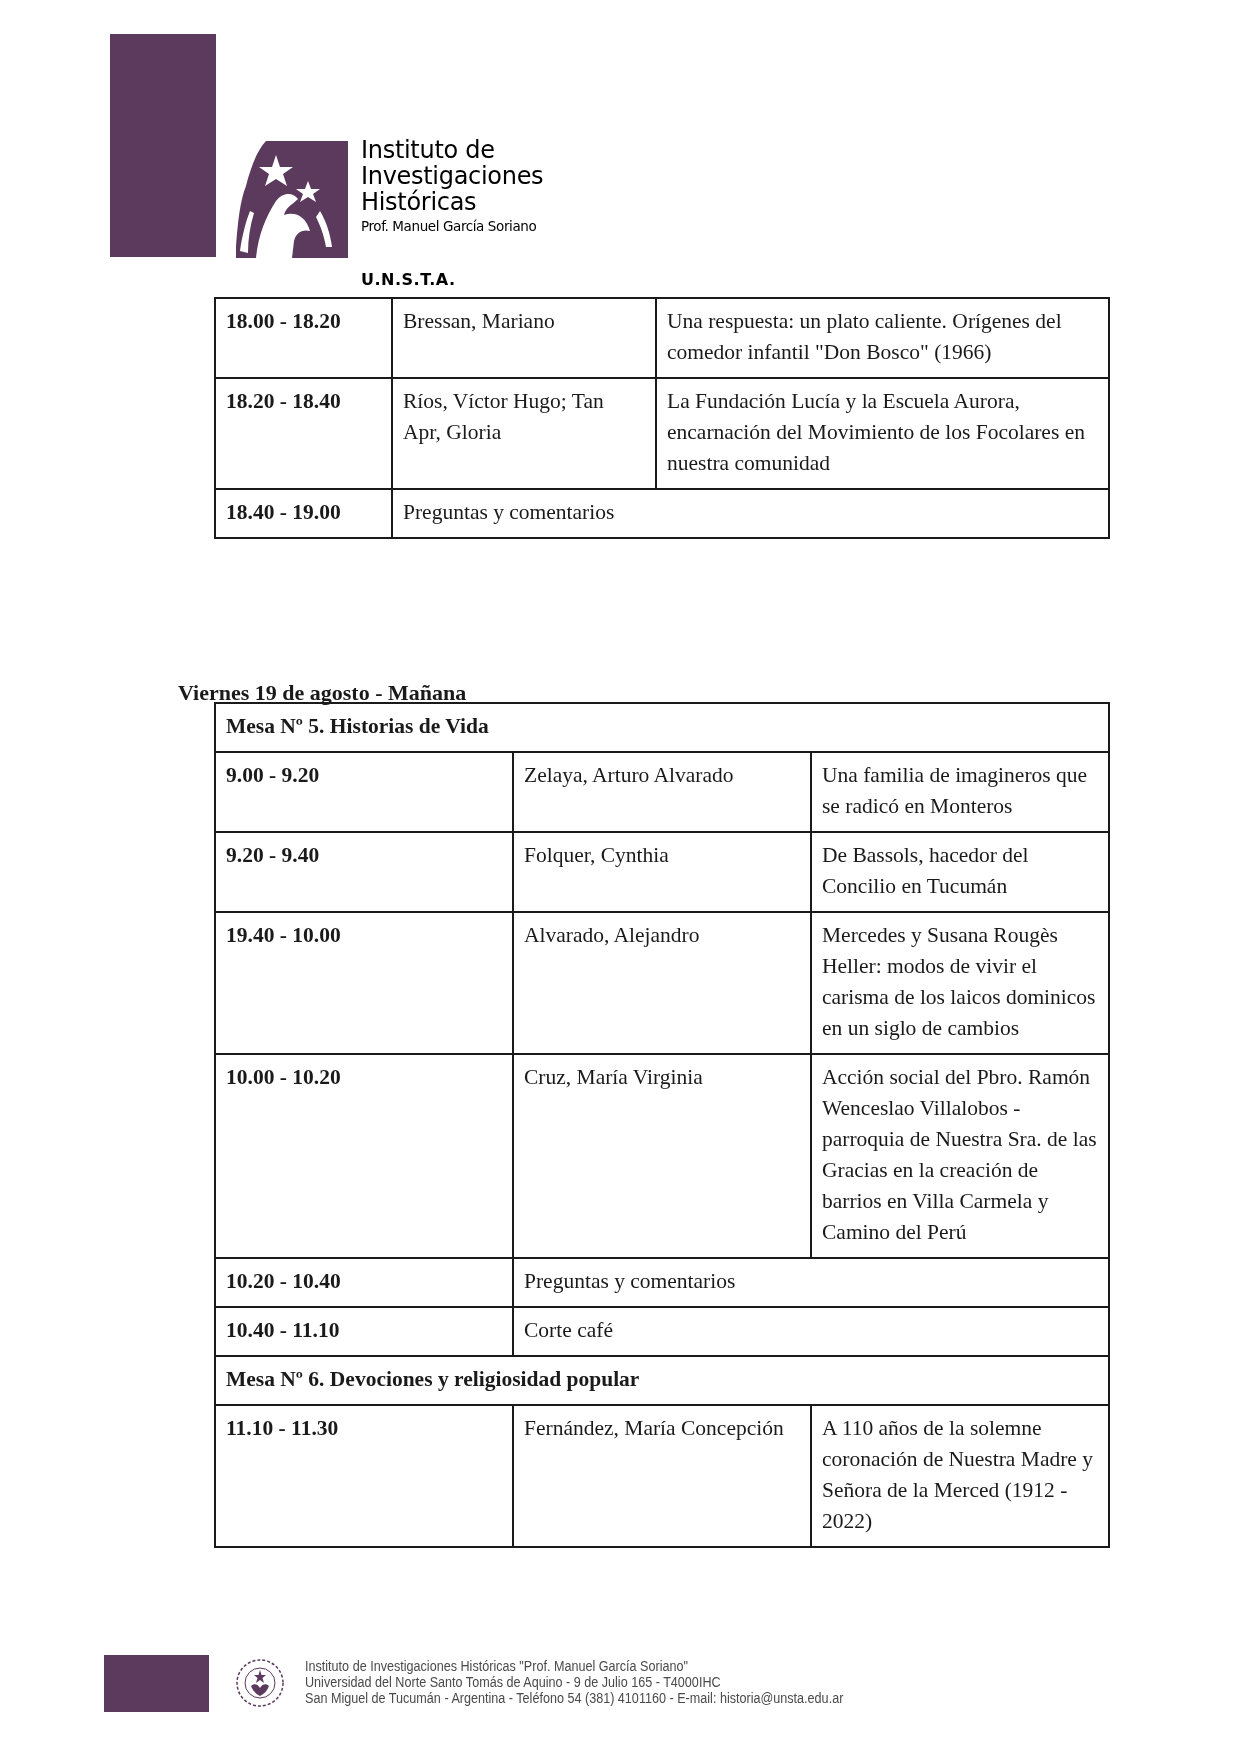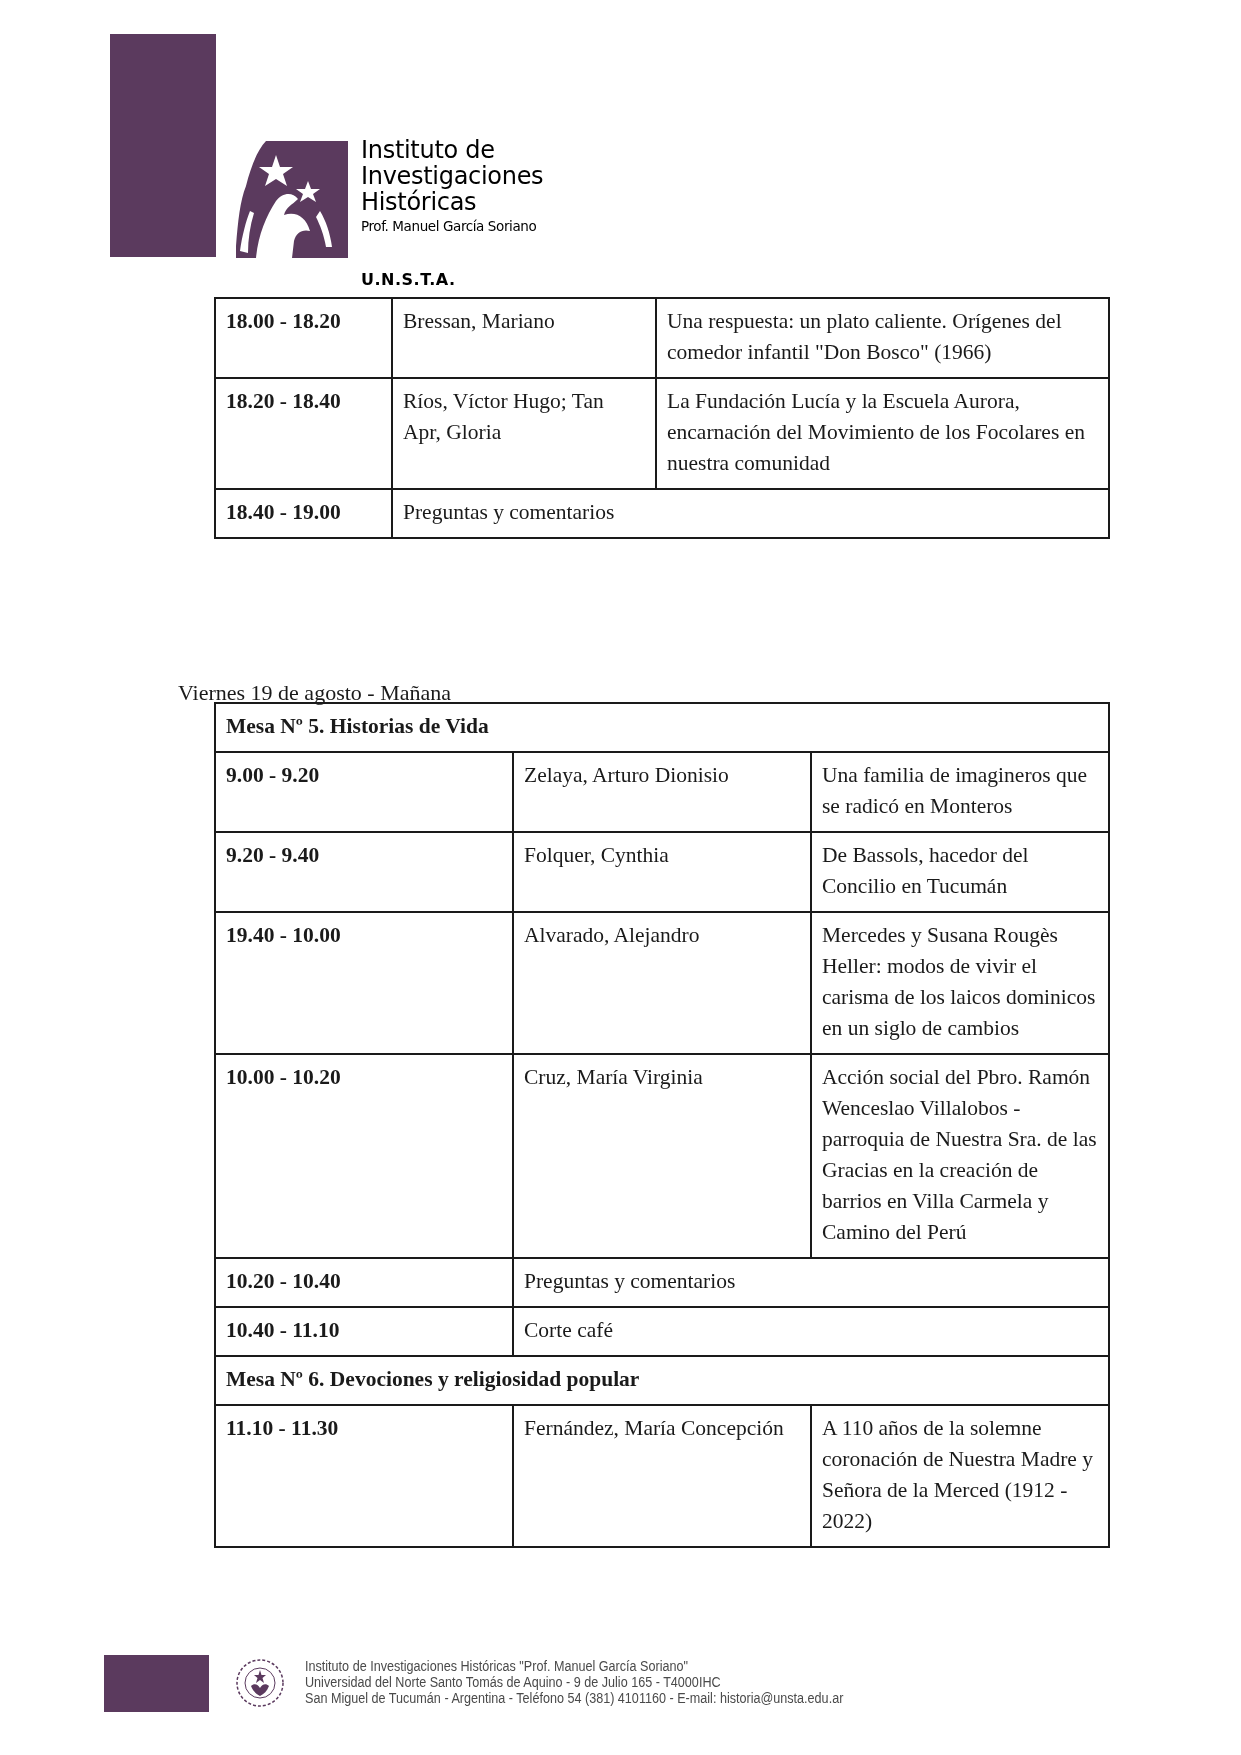--- a/index.html
+++ b/index.html
@@ -13,21 +13,21 @@
   #lt4 { top:218px; font-size:13.5px; letter-spacing:-0.4px; }
   #lt5 { top:238px; font-size:16px; font-weight:bold; letter-spacing:0.5px;margin-top:32px; }
 
   table.sched { position:absolute; left:178px; width:896px; border-collapse:collapse; table-layout:fixed; font-family:"Liberation Serif", serif; font-size:21.5px; line-height:31px;margin-left:36px; }
   table.sched td { border:2px solid #1a1a1a; vertical-align:top; padding:7px 10px 9px 10px; }
   table.sched td.time { font-weight:bold; width:155px; }
   table.sched td.name { width:242px; }
   table.sched td.mesa { font-weight:bold; }
   #table1 { top:297px; }
   #table2 { top:702px; }
-  #day-heading { position:absolute; left:178px; top:680px; font-family:"Liberation Serif", serif; font-size:22px; font-weight:normal; }
+  #day-heading { position:absolute; left:178px; top:680px; font-family:"Liberation Serif", serif; font-size:22px; font-weight:bold; }
 
   #ftr-bar { left:104px; top:1655px; width:105px; height:57px; }
   #seal { position:absolute; left:234px; top:1656px; width:52px; height:54px; }
   .ftr-line { position:absolute; left:305px; font-family:"Liberation Sans", sans-serif; font-size:14px; color:#4a4a4a; white-space:nowrap; transform:scaleX(0.9); transform-origin:left top; }
   #fl1 { top:1658px; } #fl2 { top:1674px; } #fl3 { top:1690px; }
 </style>
 </head>
 <body>
 
 <div class="purple-bar" id="hdr-bar"></div>
@@ -68,21 +68,21 @@
 
 <div id="day-heading">Viernes 19 de agosto - Mañana</div>
 
 <table class="sched" id="table2">
   <tbody>
       <tr>
     <td class="mesa" colspan="3">Mesa Nº 5. Historias de Vida</td>
   </tr>
   <tr>
     <td class="time">9.00 - 9.20</td>
-    <td class="name">Zelaya, Arturo Dionisio</td>
+    <td class="name">Zelaya, Arturo Alvarado</td>
     <td>Una familia de imagineros que se radicó en Monteros</td>
   </tr>
   <tr>
     <td class="time">9.20 - 9.40</td>
     <td class="name">Folquer, Cynthia</td>
     <td>De Bassols, hacedor del Concilio en Tucumán</td>
   </tr>
   <tr>
     <td class="time">19.40 - 10.00</td>
     <td class="name">Alvarado, Alejandro</td>

